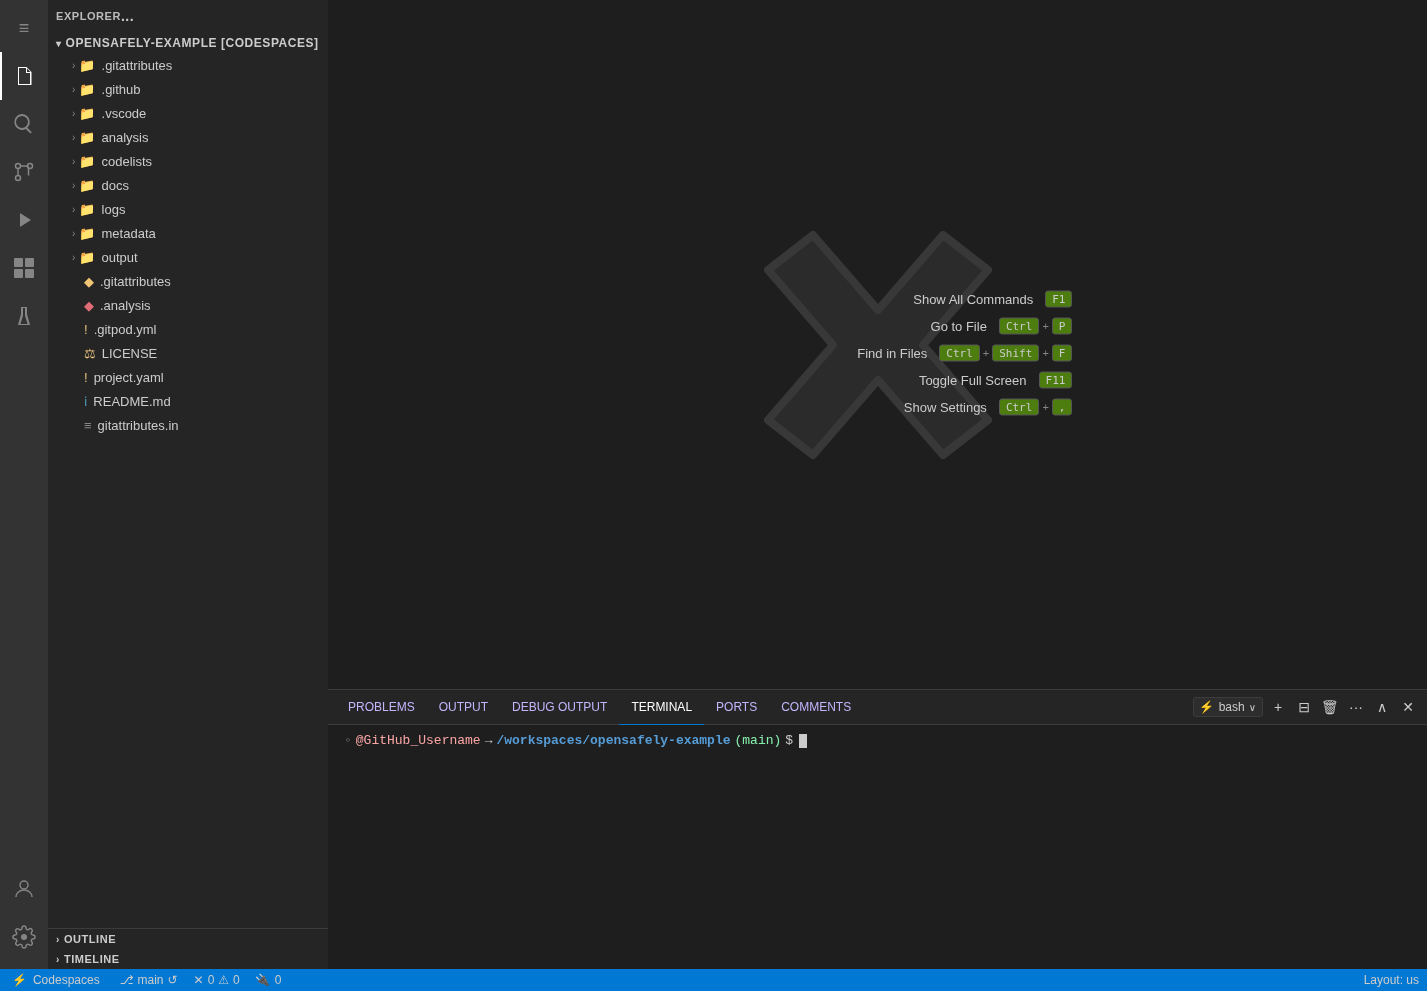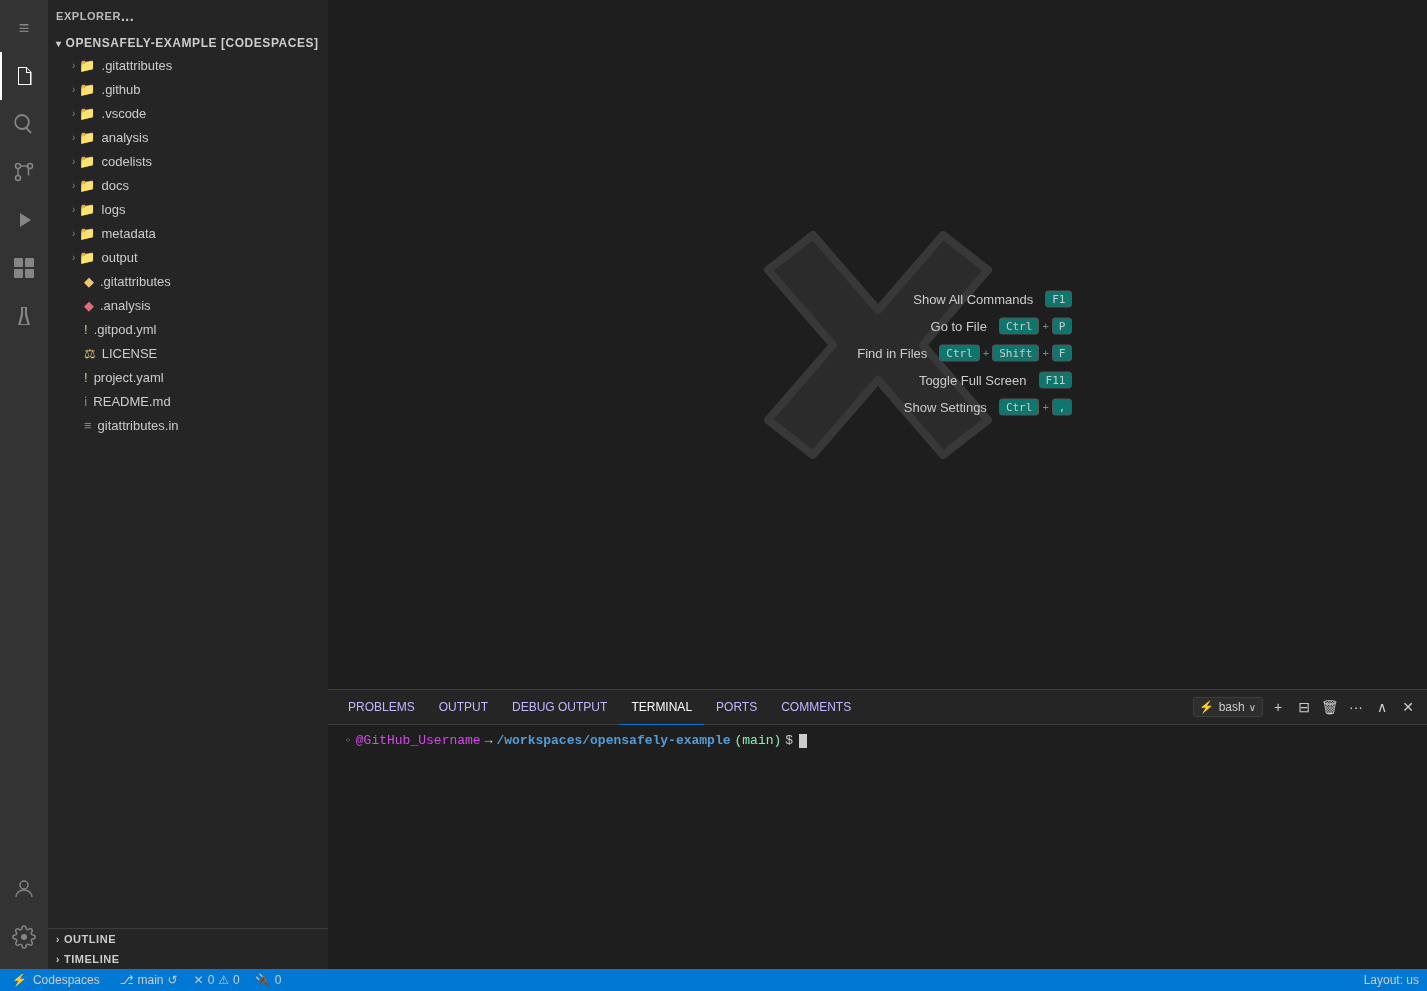--- a/index.html
+++ b/index.html
@@ -162,21 +162,21 @@
       font-size: 13px;
       text-align: right;
       flex: 1;
     }
     .command-keys {
       display: flex;
       align-items: center;
       gap: 3px;
     }
     .key {
-      background: #0f766e;
+      background: #4d7c0f;
       border: 1px solid #555;
       border-radius: 3px;
       padding: 1px 6px;
       font-size: 11px;
       color: #cccccc;
       font-family: monospace;
     }
     .key-sep {
       color: #858585;
       font-size: 11px;
@@ -253,21 +253,21 @@
       font-size: 13px;
       color: #cccccc;
       overflow-y: auto;
     }
     .terminal-line {
       display: flex;
       align-items: center;
       gap: 4px;
     }
     .term-dot { color: #858585; }
-    .term-username { color: #d946ef; }
+    .term-username { color: #fca5a5; }
     .term-arrow { color: #cccccc; }
     .term-path { color: #569cd6; font-weight: bold; }
     .term-branch { color: #86efac; }
     .term-dollar { color: #cccccc; }
     .term-cursor {
       display: inline-block;
       width: 8px;
       height: 14px;
       background: #cccccc;
       animation: blink 1s infinite;

